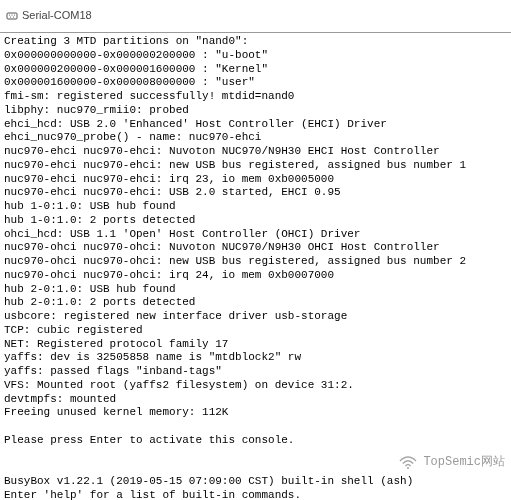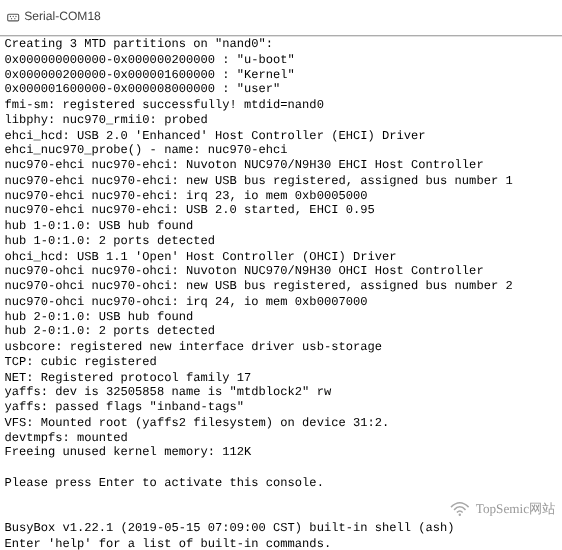--- a/index.html
+++ b/index.html
@@ -40,21 +40,21 @@
     font-family: "Consolas", "Courier New", monospace;
     letter-spacing: 0;
   }
   .watermark {
     position: absolute;
     right: 6px;
     bottom: 30px;
     display: flex;
     align-items: center;
     gap: 6px;
-    font-family: Liberation Serif, serif;
+    font-family: Liberation Mono, monospace;
     font-size: 12px;
     color: #888;
     opacity: 0.85;
   }
   .watermark .wifi { display: inline-flex; }
 </style>
 </head>
 <body>
 
 <div class="titlebar">

